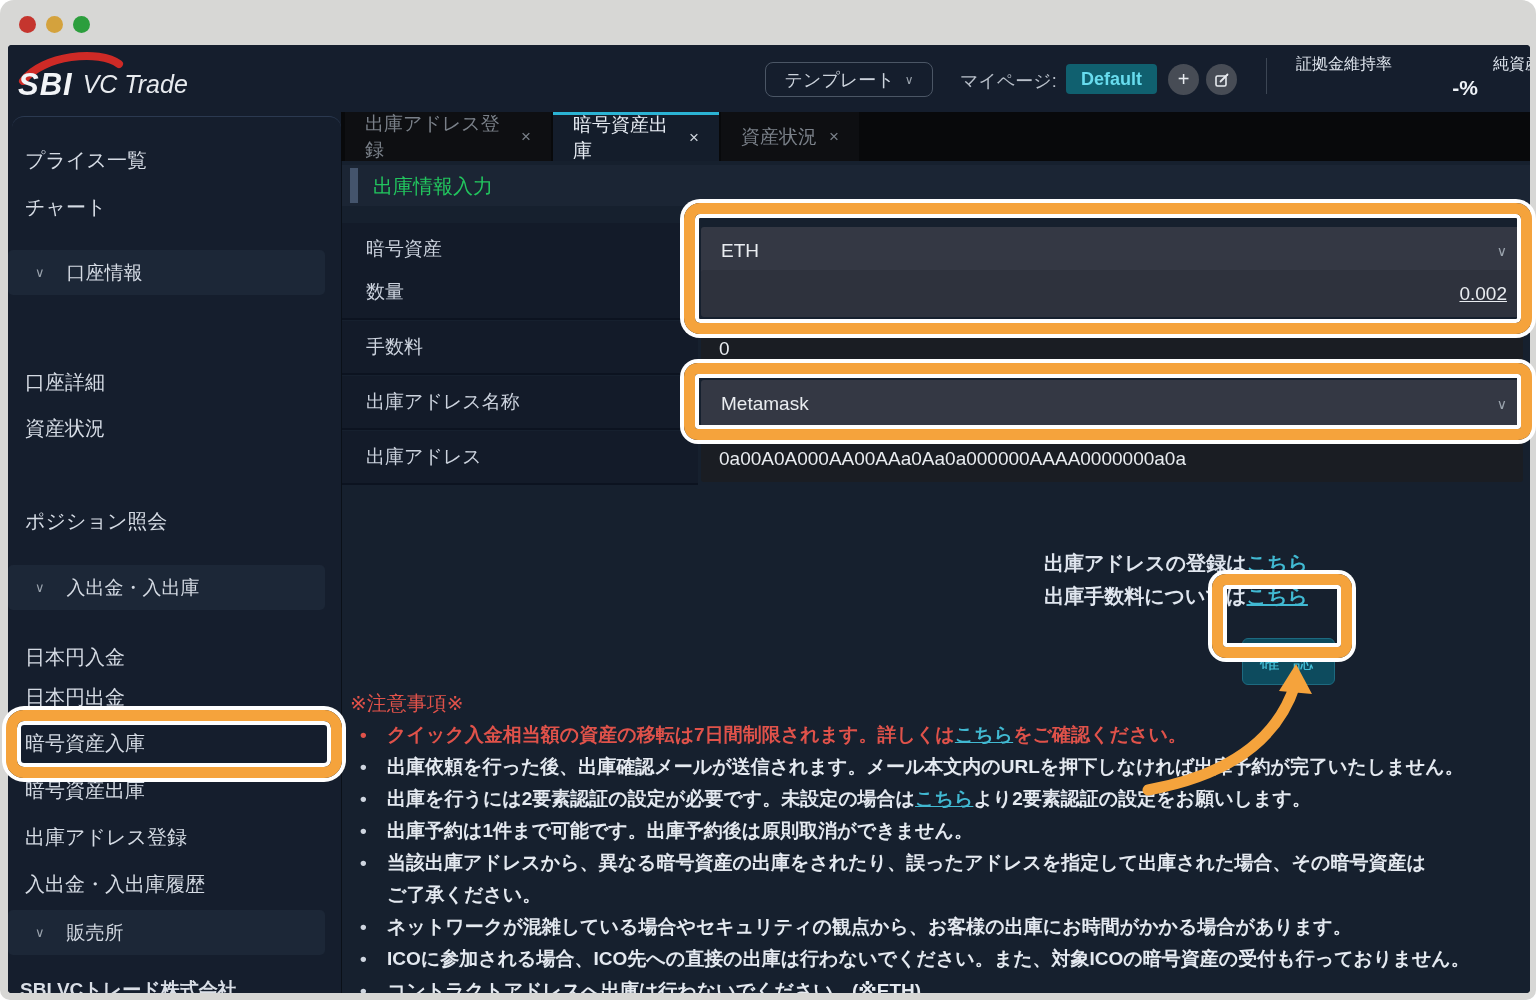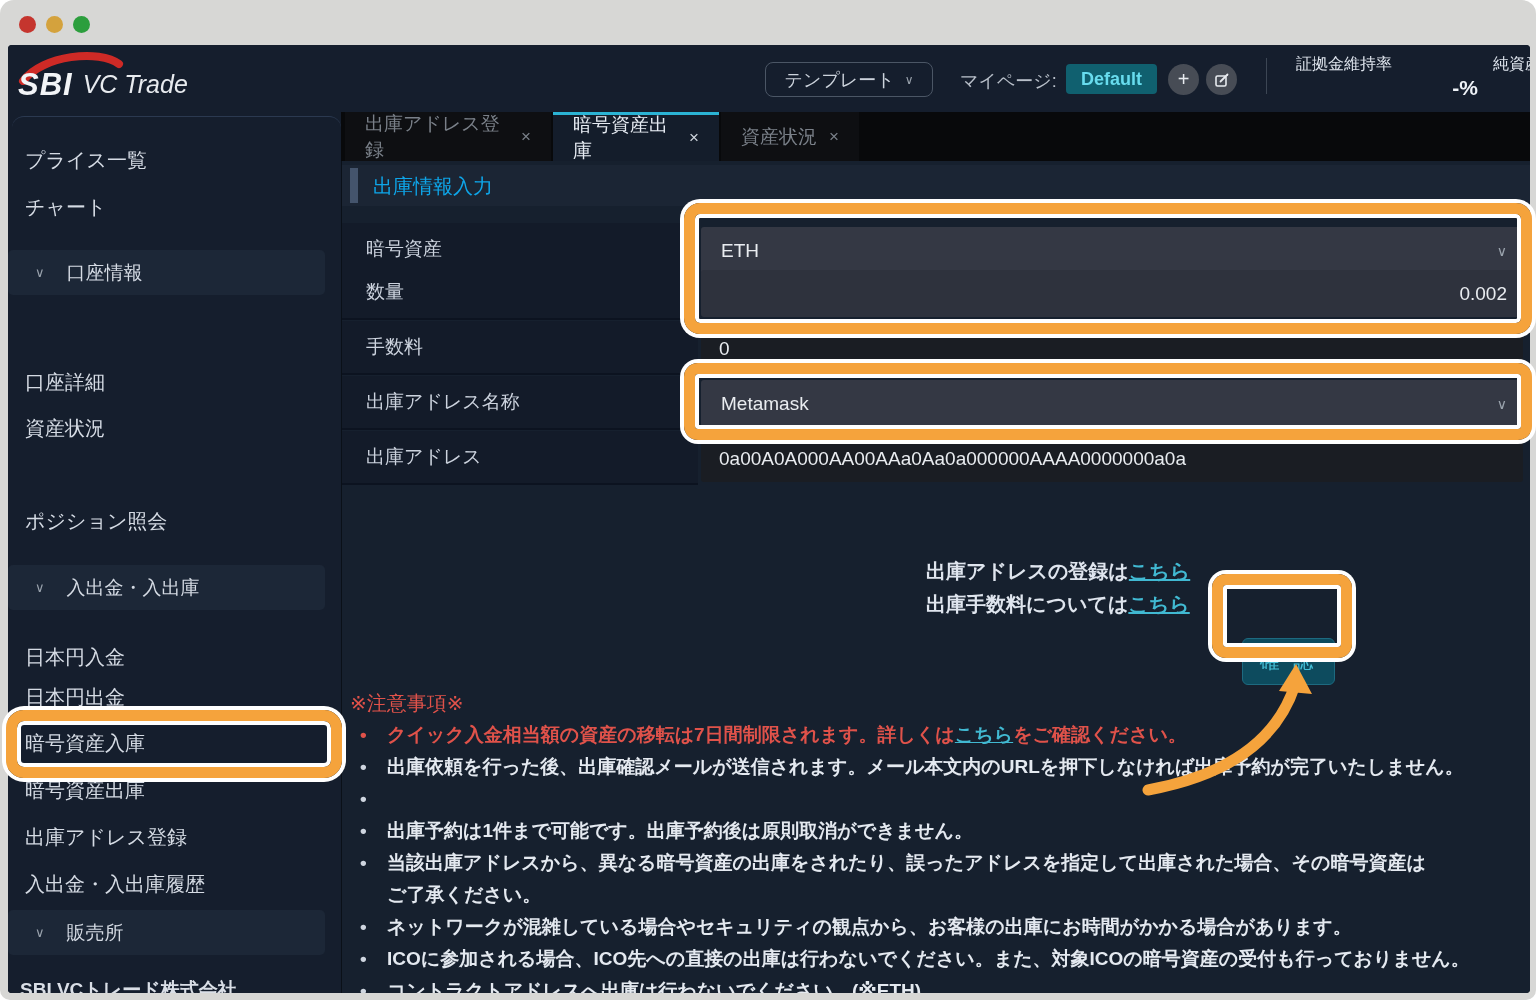--- a/index.html
+++ b/index.html
@@ -51,31 +51,31 @@
   .side-item{position:absolute;left:0;width:333px;height:40px;display:flex;align-items:center;padding-left:17px;font-size:20px;color:#d5dbe4;}
   .side-section{position:absolute;left:0;width:317px;height:45px;background:#1c2737;border-radius:5px;display:flex;align-items:center;padding-left:27px;font-size:19px;color:#d5dbe4;gap:22px;}
   .side-section .chev{font-size:13px;color:#9aa3ad;}
   .side-footer{position:absolute;left:0;right:0;top:853px;bottom:0;background:#151e2d;padding:12px 12px 0 12px;color:#d9dee6;}
   .side-footer .l1{font-size:19px;font-weight:700;margin-bottom:12px;}
 
   
   .main{position:absolute;left:333px;top:116px;right:0;bottom:0;background:#16202e;border-left:1px solid #0a1018;}
   .sec-band{position:absolute;left:0;top:4px;width:100%;height:41px;background:#1b2534;}
   .sec-accent{position:absolute;left:8px;top:3px;width:8px;height:35px;background:#44546c;}
-  .sec-title{position:absolute;left:31px;top:8px;font-size:20px;color:#0ea5e9;}
+  .sec-title{position:absolute;left:31px;top:8px;font-size:20px;color:#22c55e;}
 
   .form-row{position:absolute;left:0;width:100%;height:55px;}
   .row-label{position:absolute;left:0;top:0;width:356px;height:54px;background:#131b29;border-bottom:2px solid #0c1320;display:flex;align-items:center;padding-left:24px;font-size:19px;color:#ccd3de;}
   .row-field{position:absolute;left:359px;top:4px;width:822px;height:47px;display:flex;align-items:center;font-size:19px;color:#e9ecf0;border-radius:3px;}
   .field-select{background:#343844;padding-left:20px;}
   .field-select .chev{position:absolute;right:16px;font-size:14px;color:#9aa3ad;}
   .field-input{background:#1a1d23;padding-left:18px;}
-  .field-input-right{background:#2e323d;justify-content:flex-end;padding-right:16px;}
-
-  .reg-links{position:absolute;right:104px;top:394px;width:500px;text-align:left;font-size:20px;font-weight:600;color:#dfe5ee;line-height:33px;}
+  .field-input-right{background:#2e323d;justify-content:flex-end;padding-right:16px;text-decoration:underline;}
+
+  .reg-links{position:absolute;right:104px;top:386px;width:500px;text-align:center;font-size:20px;font-weight:600;color:#dfe5ee;line-height:33px;}
   a.cyan{color:#41b9d2;text-decoration:underline;}
 
   .confirm-btn{position:absolute;left:900px;top:477px;width:93px;height:47px;background:#0d4b5e;border:1px solid #1d6a80;border-radius:6px;color:#45c0d8;font-size:20px;display:flex;align-items:center;justify-content:center;letter-spacing:4px;}
 
   .notes{position:absolute;left:6px;top:526px;width:1200px;color:#e4e9f0;}
   .notes .nhead{font-size:20px;color:#e0524a;line-height:32px;padding-left:2px;}
   .nline{display:flex;line-height:32px;font-size:19px;font-weight:600;white-space:nowrap;}
   .nline .dot2{width:14px;margin-left:12px;margin-right:13px;color:#cfd6e0;}
   .nline.red{color:#e0524a;}
   .nline.red .dot2{color:#e0524a;}
@@ -250,20 +250,21 @@
           <div class="nline red">
             <span class="dot2">•</span>
             <span><span>クイック入金相当額の資産の移転は7日間制限されます。詳しくは</span><a class="cyan" href="#">こちら</a><span>をご確認ください。</span></span>
           </div>
           <div class="nline">
             <span class="dot2">•</span>
             <span>出庫依頼を行った後、出庫確認メールが送信されます。メール本文内のURLを押下しなければ出庫予約が完了いたしません。</span>
           </div>
           <div class="nline">
             <span class="dot2">•</span>
+            <span><span>出庫を行うには2要素認証の設定が必要です。未設定の場合は</span><a class="cyan" href="#">こちら</a><span>より2要素認証の設定をお願いします。</span></span>
           </div>
           <div class="nline">
             <span class="dot2">•</span>
             <span>出庫予約は1件まで可能です。出庫予約後は原則取消ができません。</span>
           </div>
           <div class="nline">
             <span class="dot2">•</span>
             <span>当該出庫アドレスから、異なる暗号資産の出庫をされたり、誤ったアドレスを指定して出庫された場合、その暗号資産は</span>
           </div>
           <div class="nline">

